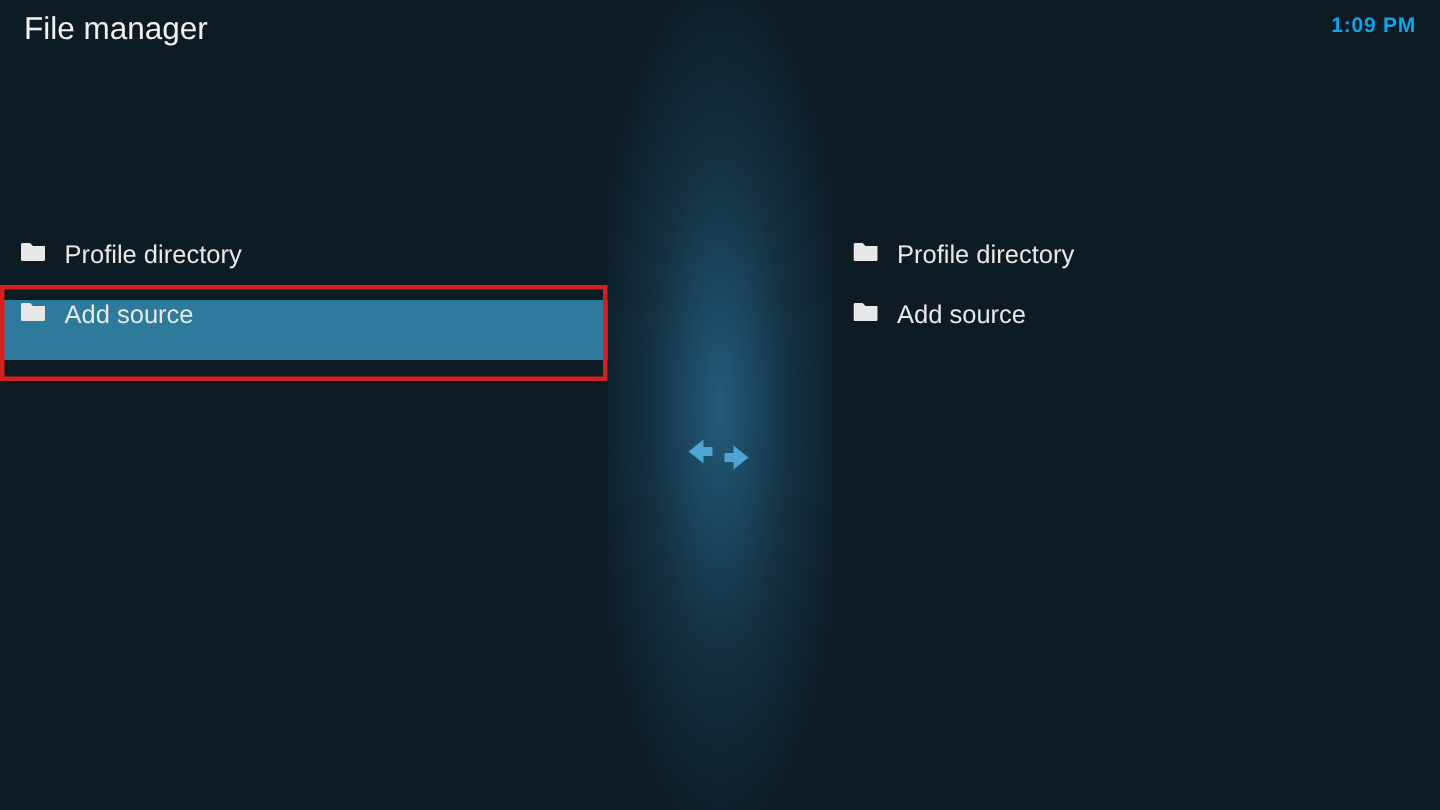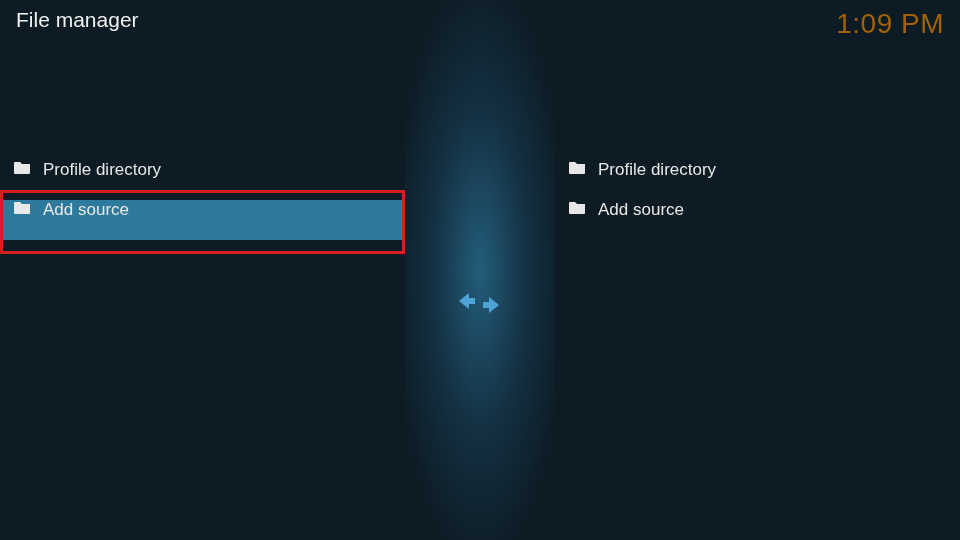--- a/index.html
+++ b/index.html
@@ -33,23 +33,23 @@
       padding: 8px 16px 0 16px;
       z-index: 2;
     }
     .header-title {
       font-size: 21px;
       font-weight: 400;
       color: #f0f0f0;
       text-align: right;
     }
     .header-time {
-      font-size: 28px;
-      font-weight: 400;
-      color: #a16207;
+      font-size: 14px;
+      font-weight: 700;
+      color: #0ea5e9;
       letter-spacing: 0.5px;
     }
     .pane {
       position: absolute;
       top: 160px;
       width: 405px;
       z-index: 2;
     }
     .pane-left { left: 0; }
     .pane-right { left: 555px; }

